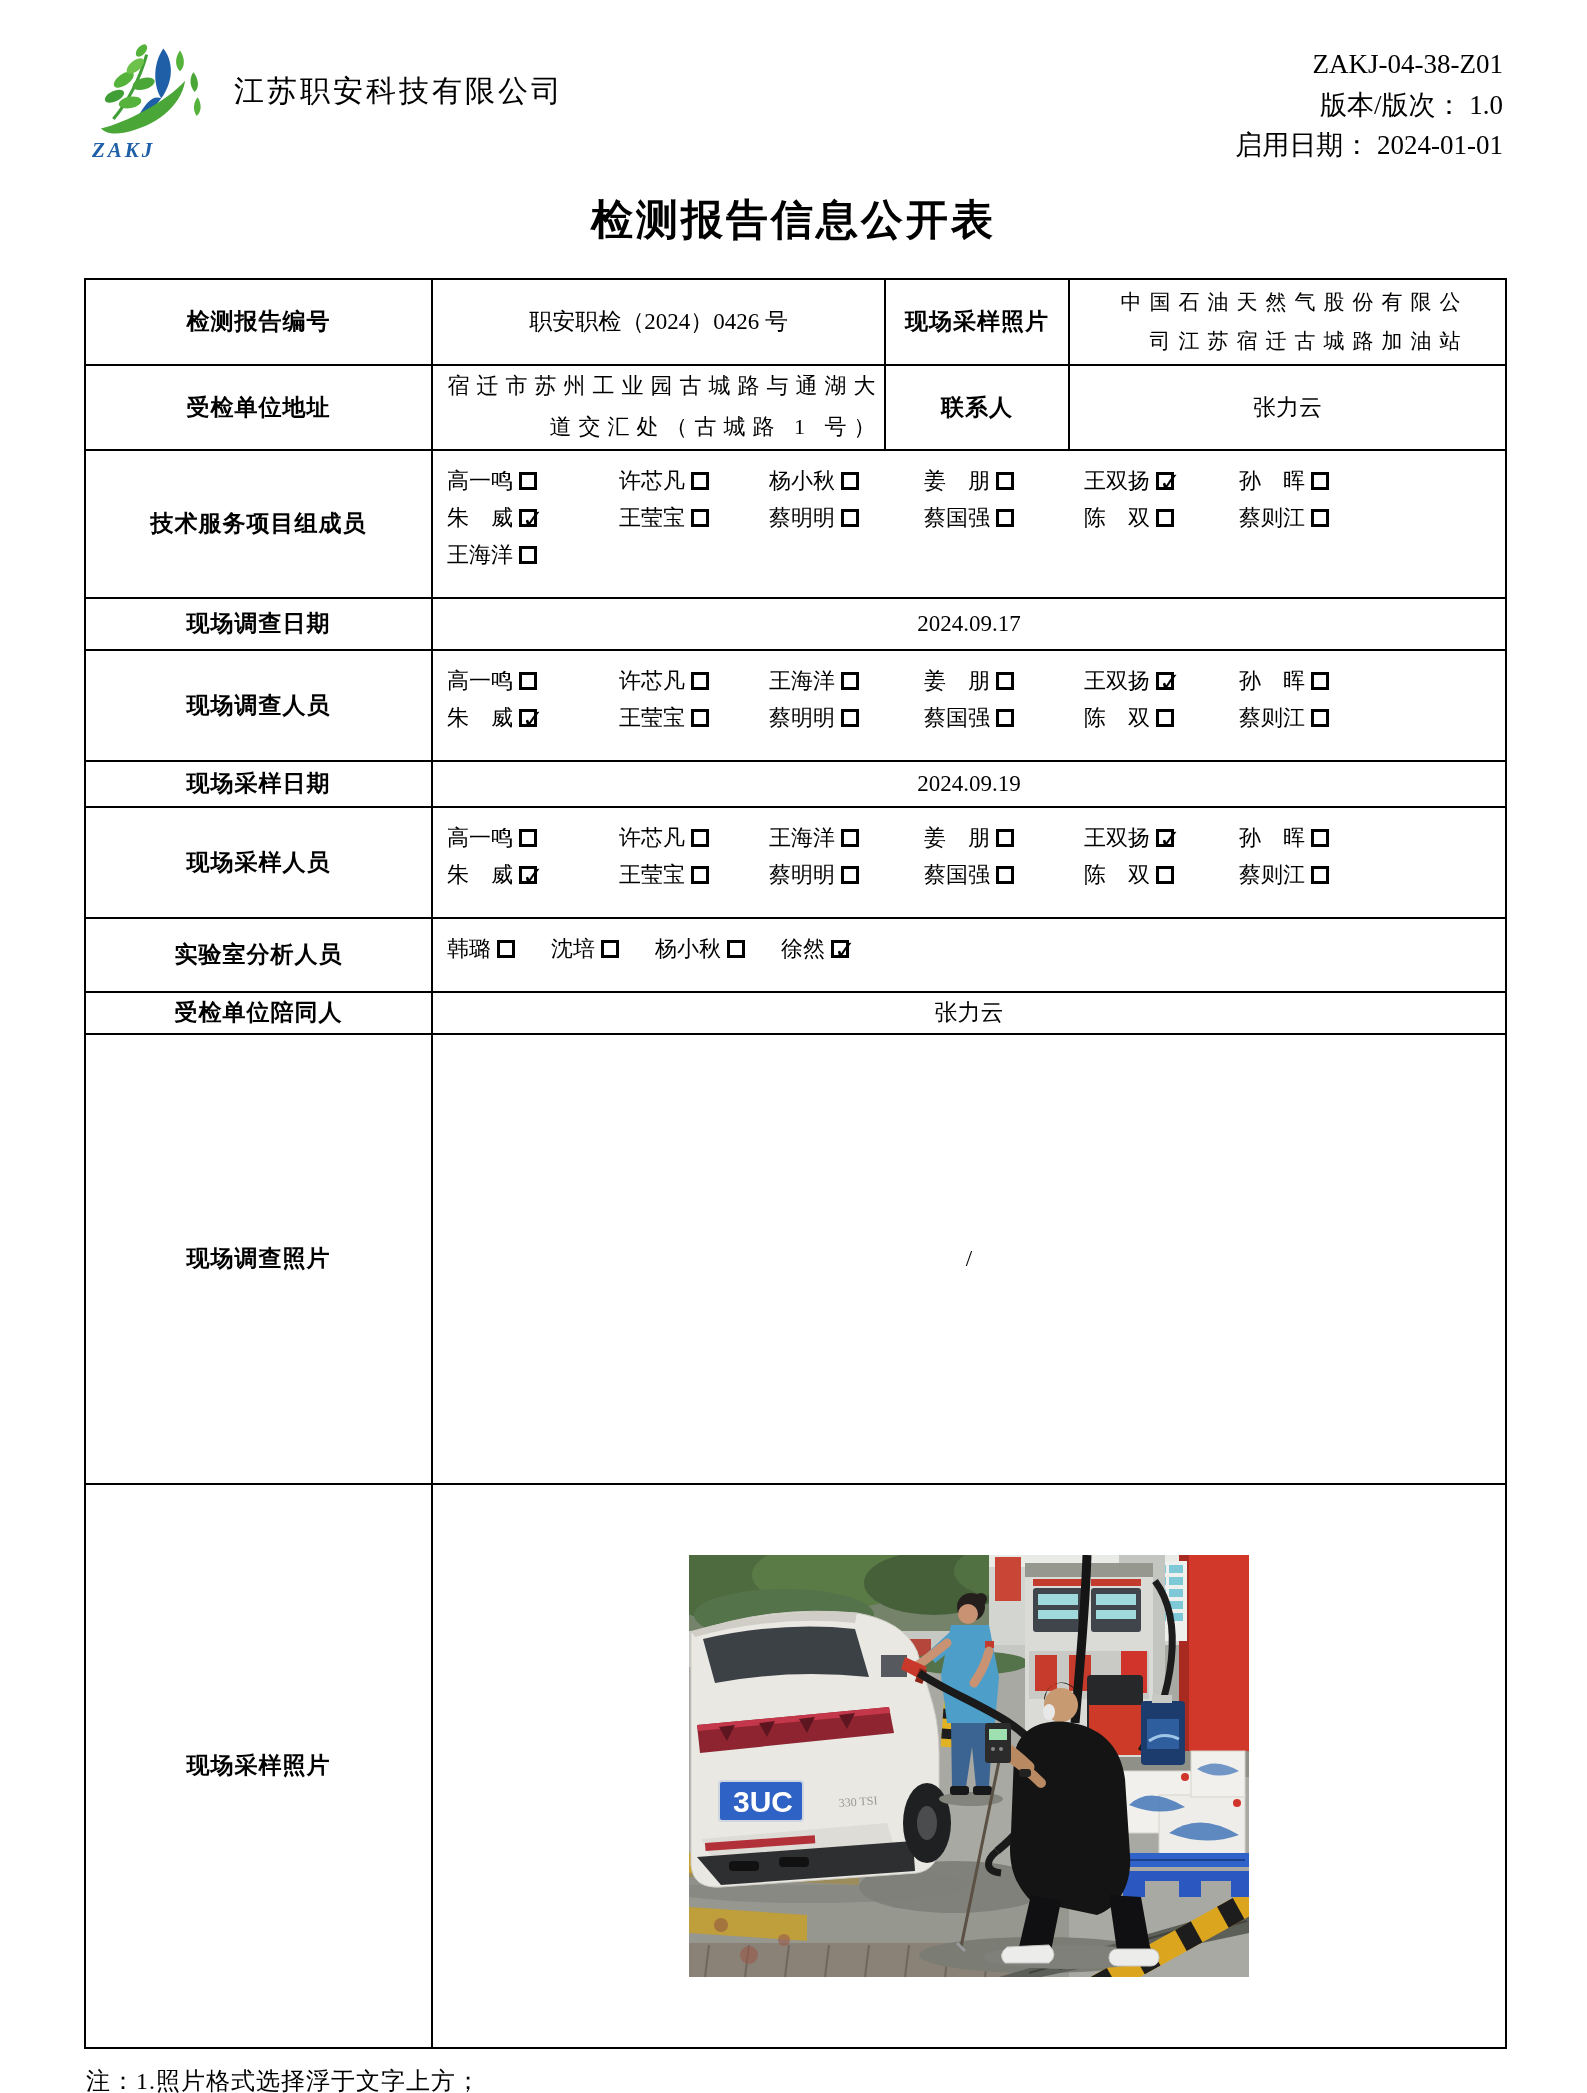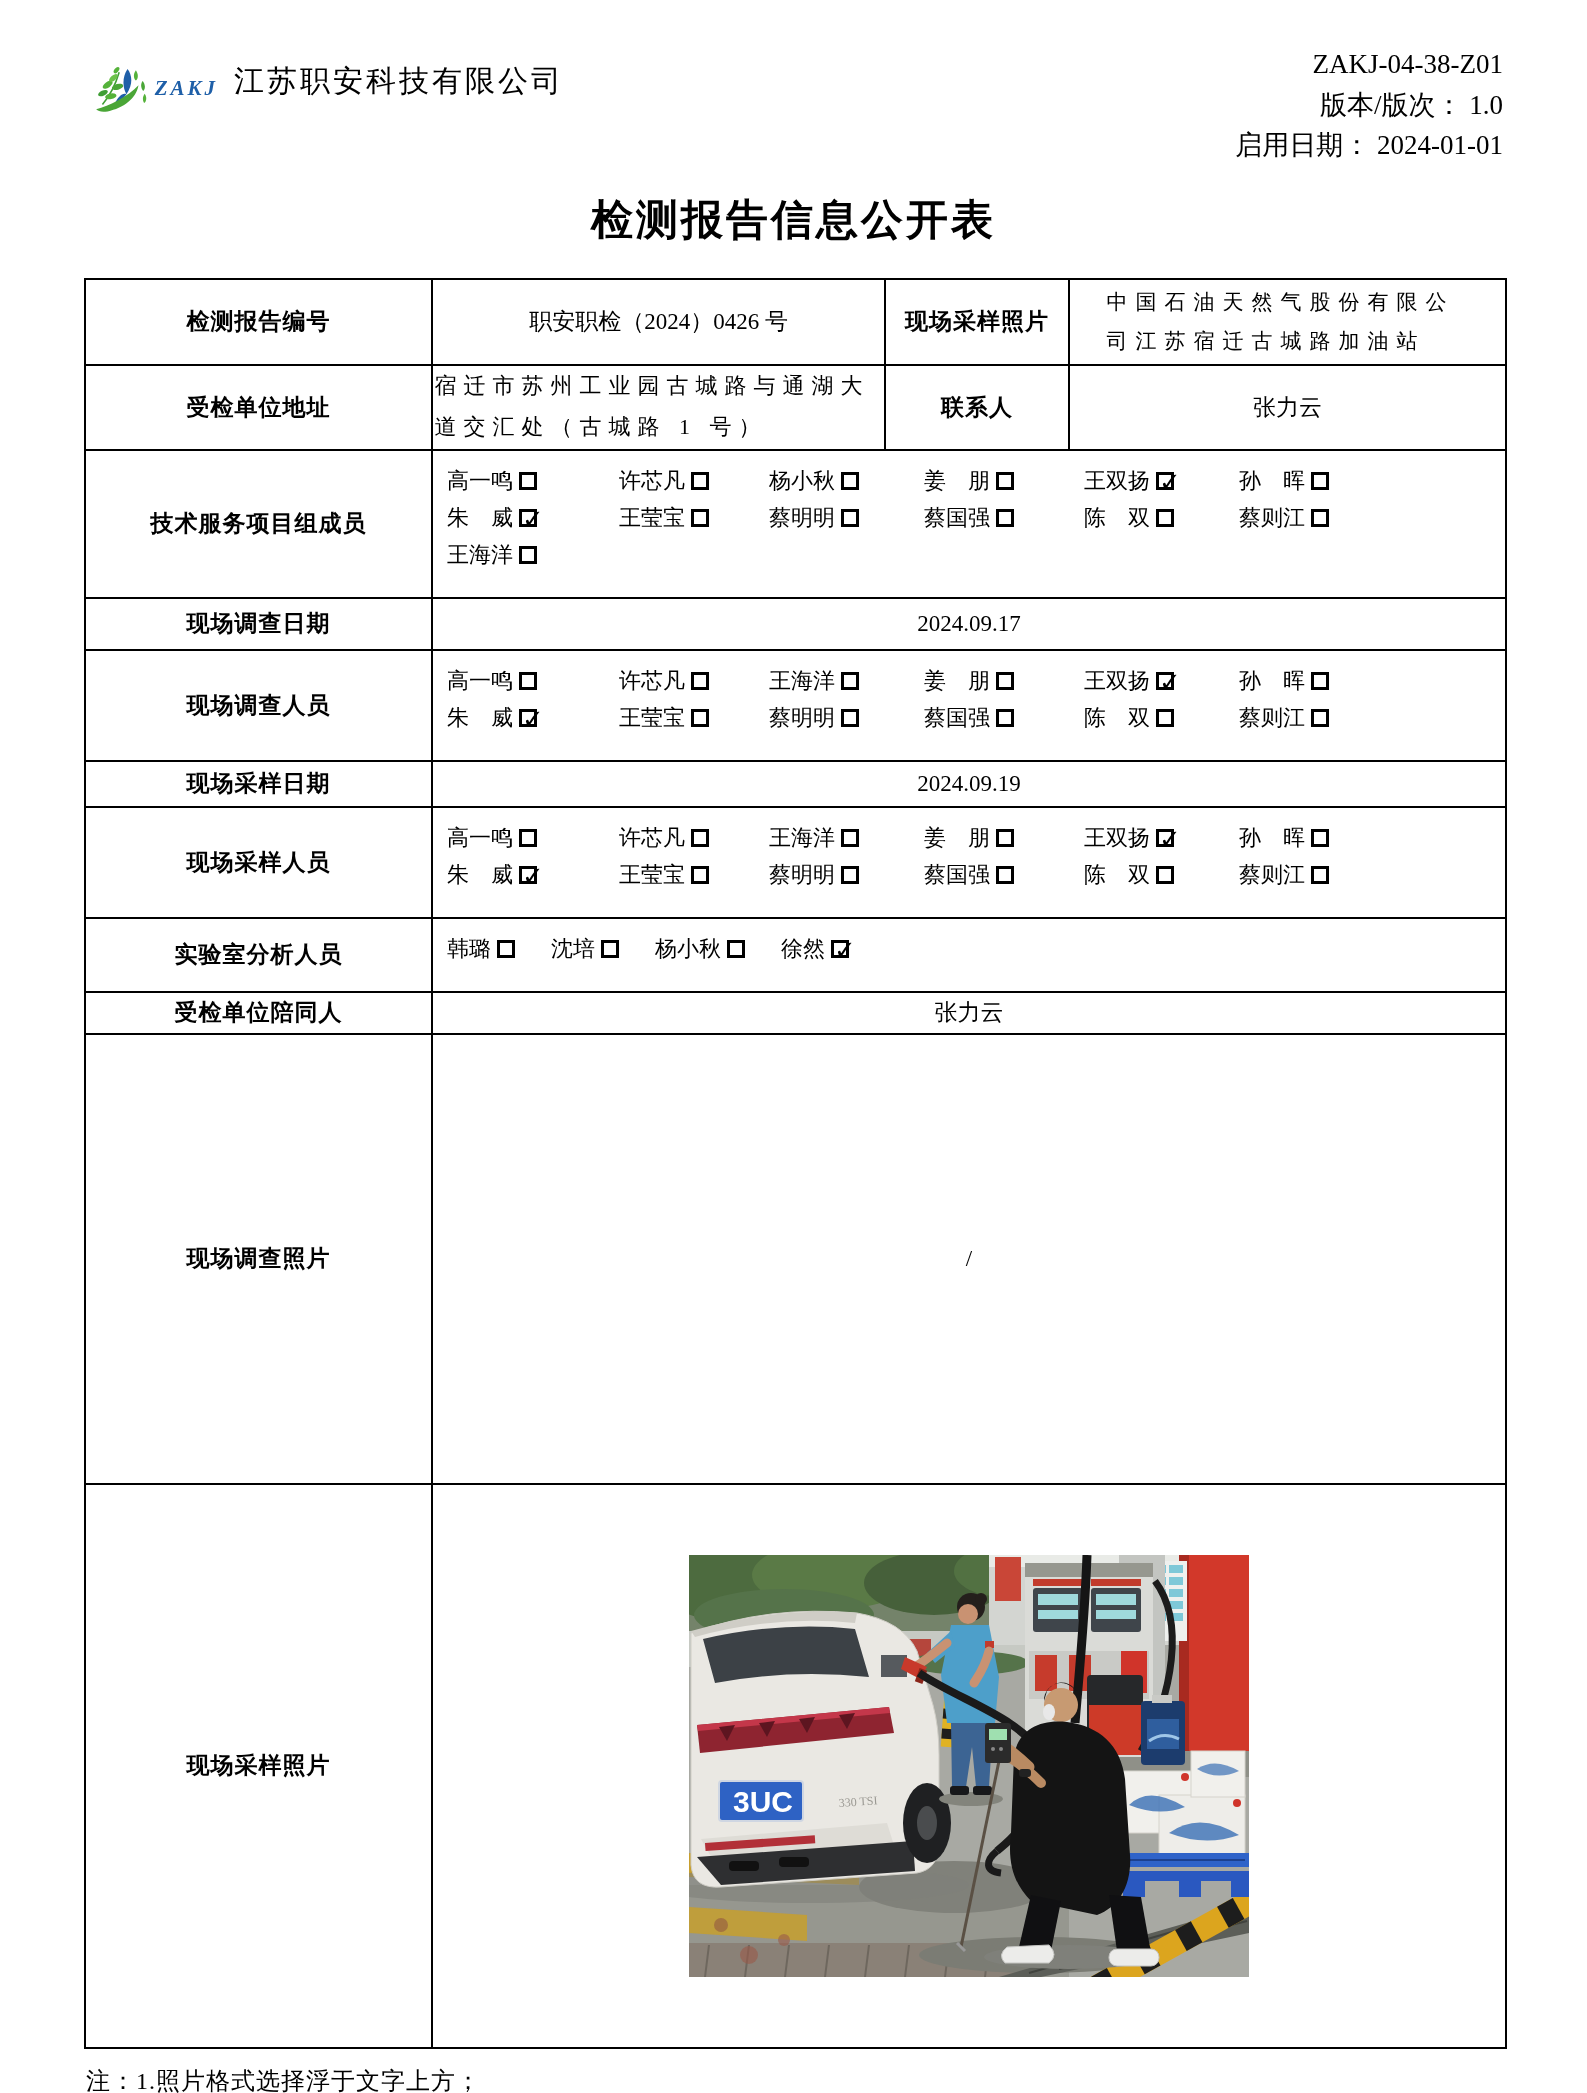--- a/index.html
+++ b/index.html
@@ -2,31 +2,31 @@
 <html><head>
 <meta charset="utf-8">
 <style>
 *{margin:0;padding:0;box-sizing:border-box;}
 html,body{background:#ffffff;}
 body{width:1587px;height:2093px;position:relative;overflow:hidden;
      font-family:"Liberation Serif","DejaVu Serif",serif;color:#000;}
 .header{display:flex;justify-content:space-between;align-items:flex-start;
         padding:38px 84px 0 92px;}
 .logo-wrap{display:flex;align-items:center;gap:16px;}
-.logo-block{display:flex;flex-direction:row;align-items:center;width:126px;}
+.logo-block{display:flex;flex-direction:column;width:126px;}
 .logo-text{font-size:21px;font-style:italic;font-weight:bold;color:#1e5fa8;
            letter-spacing:3px;margin-top:-4px;}
 .company{font-size:30px;letter-spacing:3px;margin-top:-18px;text-align:center;}
 .codes{text-align:right;font-size:27px;line-height:1.5;padding-top:6px;}
 .title{text-align:center;font-size:42px;font-weight:bold;letter-spacing:3px;margin-top:26px;}
 .info-table{border-collapse:collapse;table-layout:fixed;width:1421px;margin:30px 0 0 84px;}
 .info-table td{border:2px solid #000;vertical-align:middle;font-size:23px;overflow:hidden;}
 td.lbl{font-weight:bold;text-align:center;letter-spacing:1px;}
 td.center{text-align:center;}
-.wrapblock{margin:0 auto;text-align:left;line-height:1.85;}
+.wrapblock{margin:0 auto;text-align:right;line-height:1.85;}
 .unitname{max-width:362px;font-size:21px;letter-spacing:8px;}
 .addr{max-width:448px;font-size:22px;letter-spacing:7px;}
 td.names{padding:8px 0 20px 14px;}
 .name-row{display:grid;grid-template-columns:172px 150px 155px 160px 155px 1fr;
           align-items:center;margin:7px 0;}
 .name-row.flexrow{display:flex;gap:36px;}
 .name-item{display:inline-flex;align-items:center;font-size:22px;white-space:nowrap;}
 .cb{width:18px;height:18px;border:3px solid #000;display:inline-block;margin-left:6px;
     position:relative;flex:none;background:#fff;}
 .cb.checked::after{content:"✓";position:absolute;left:0px;top:-8px;font-size:26px;

